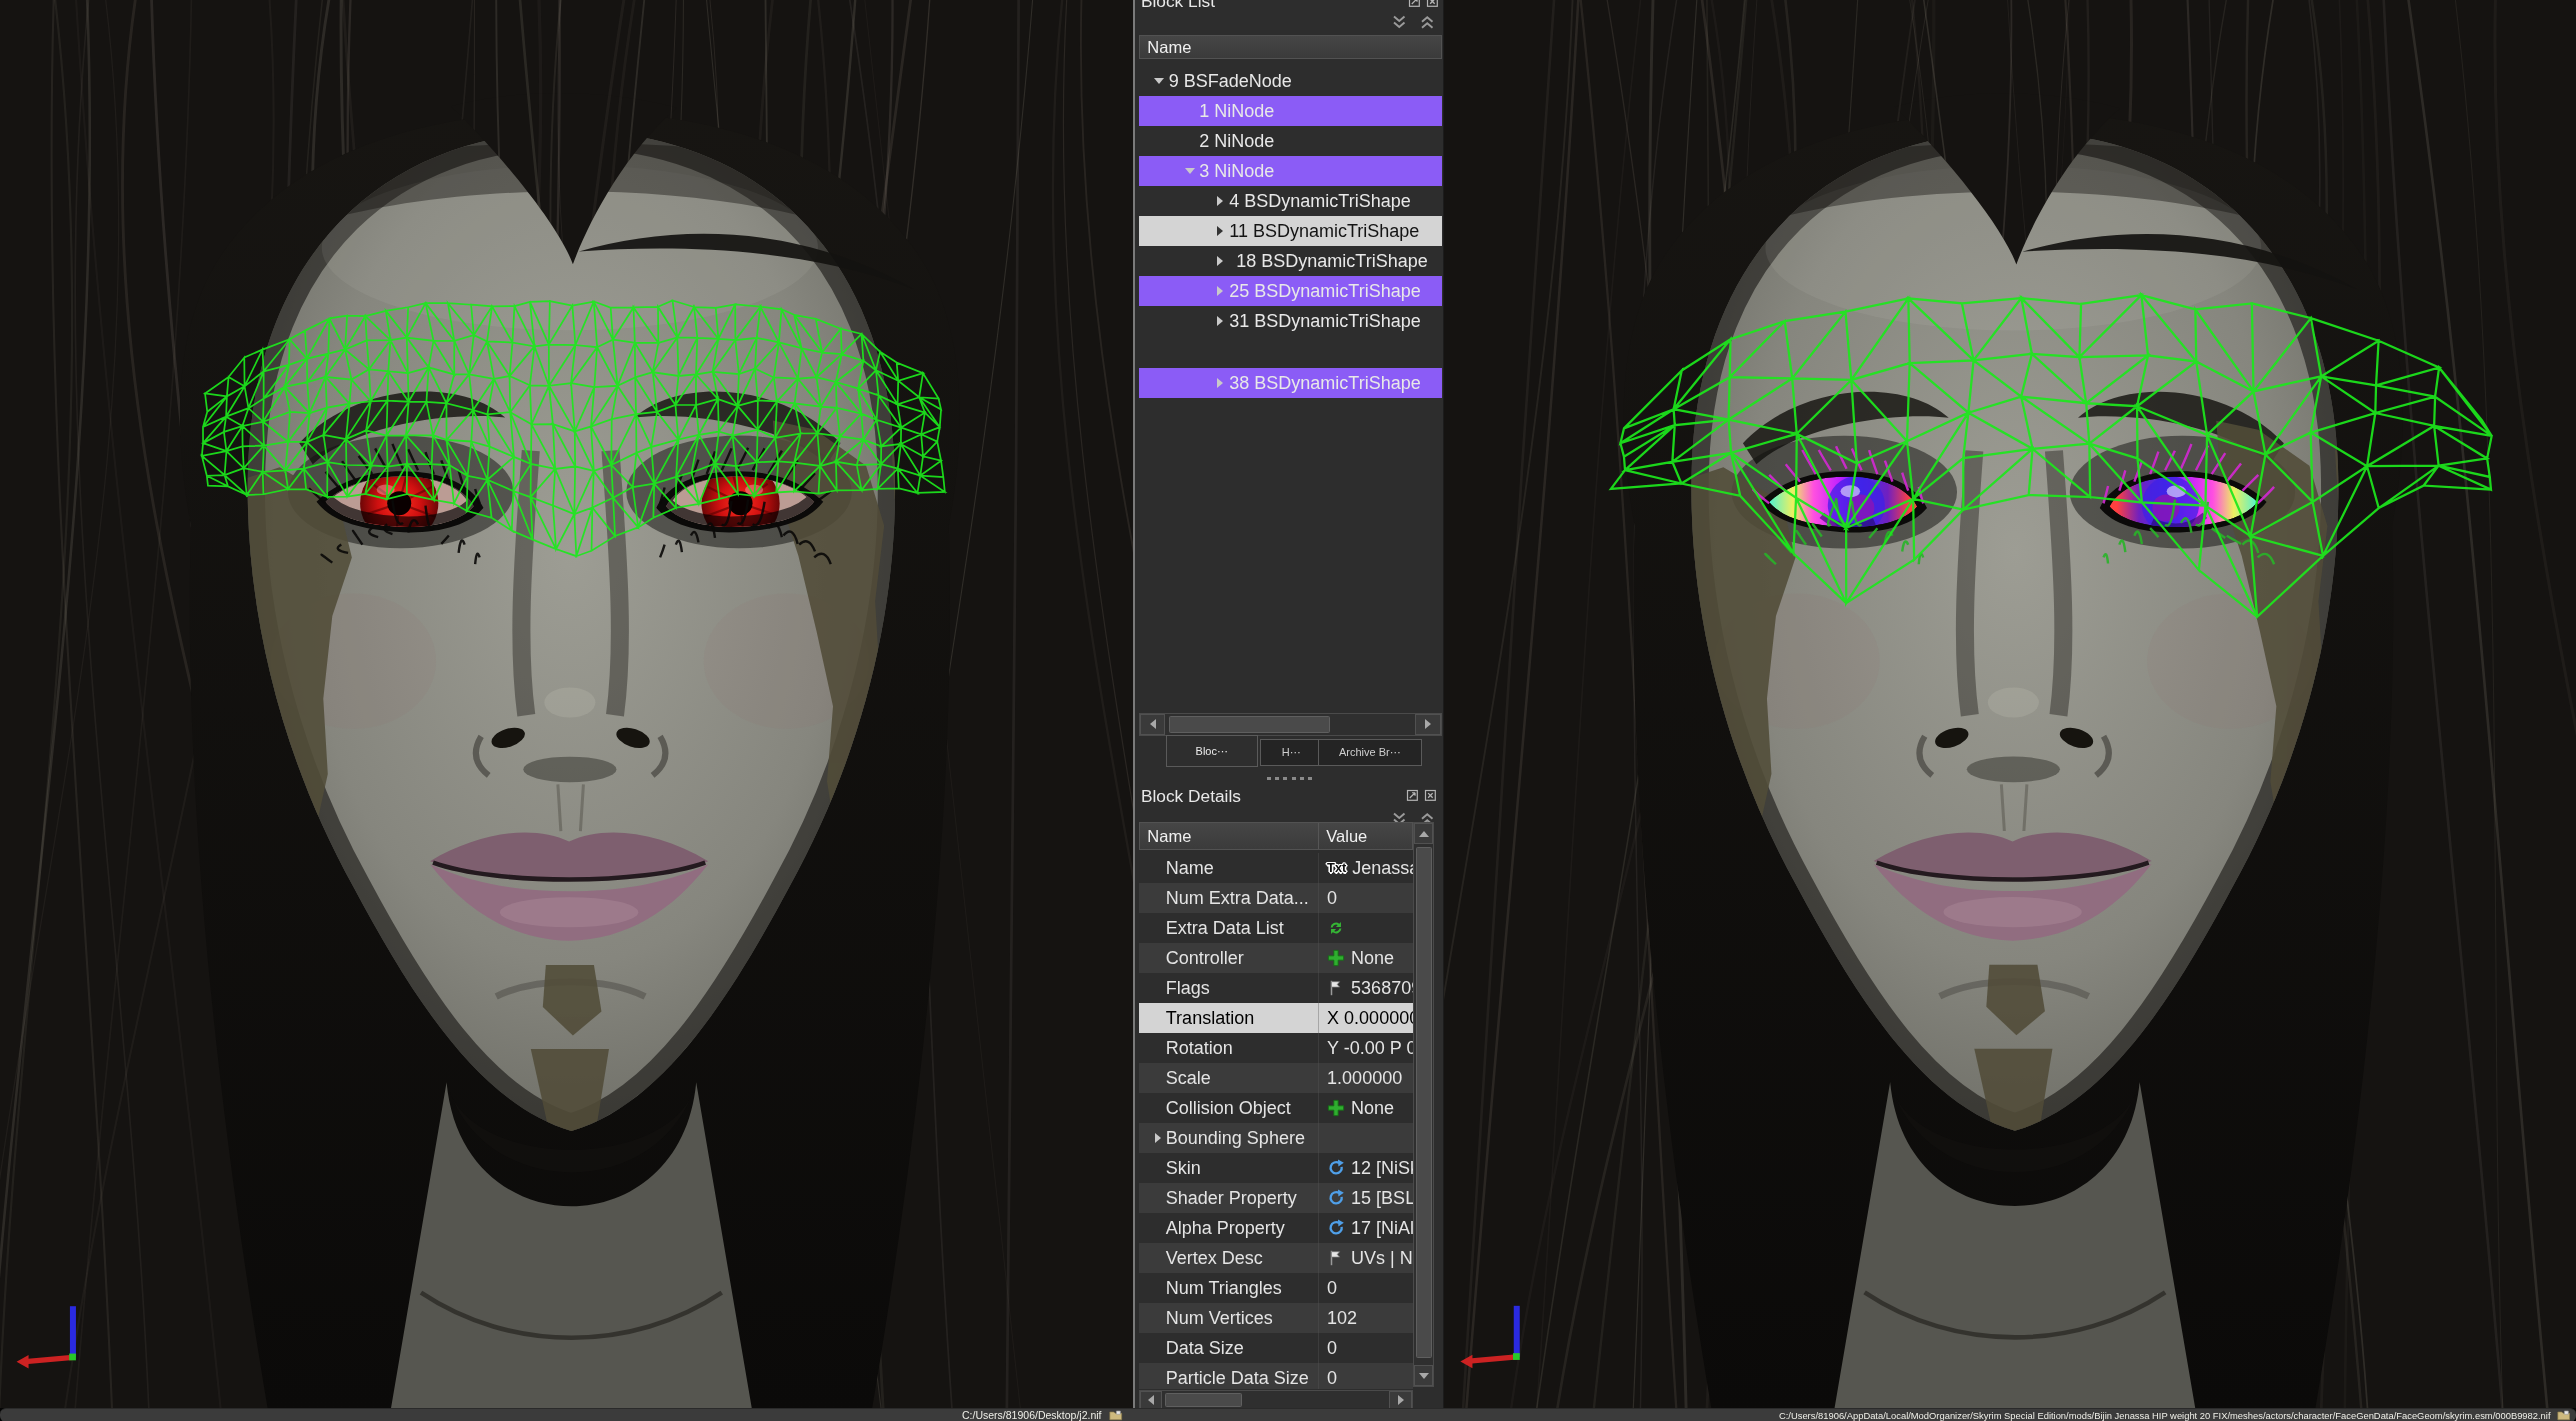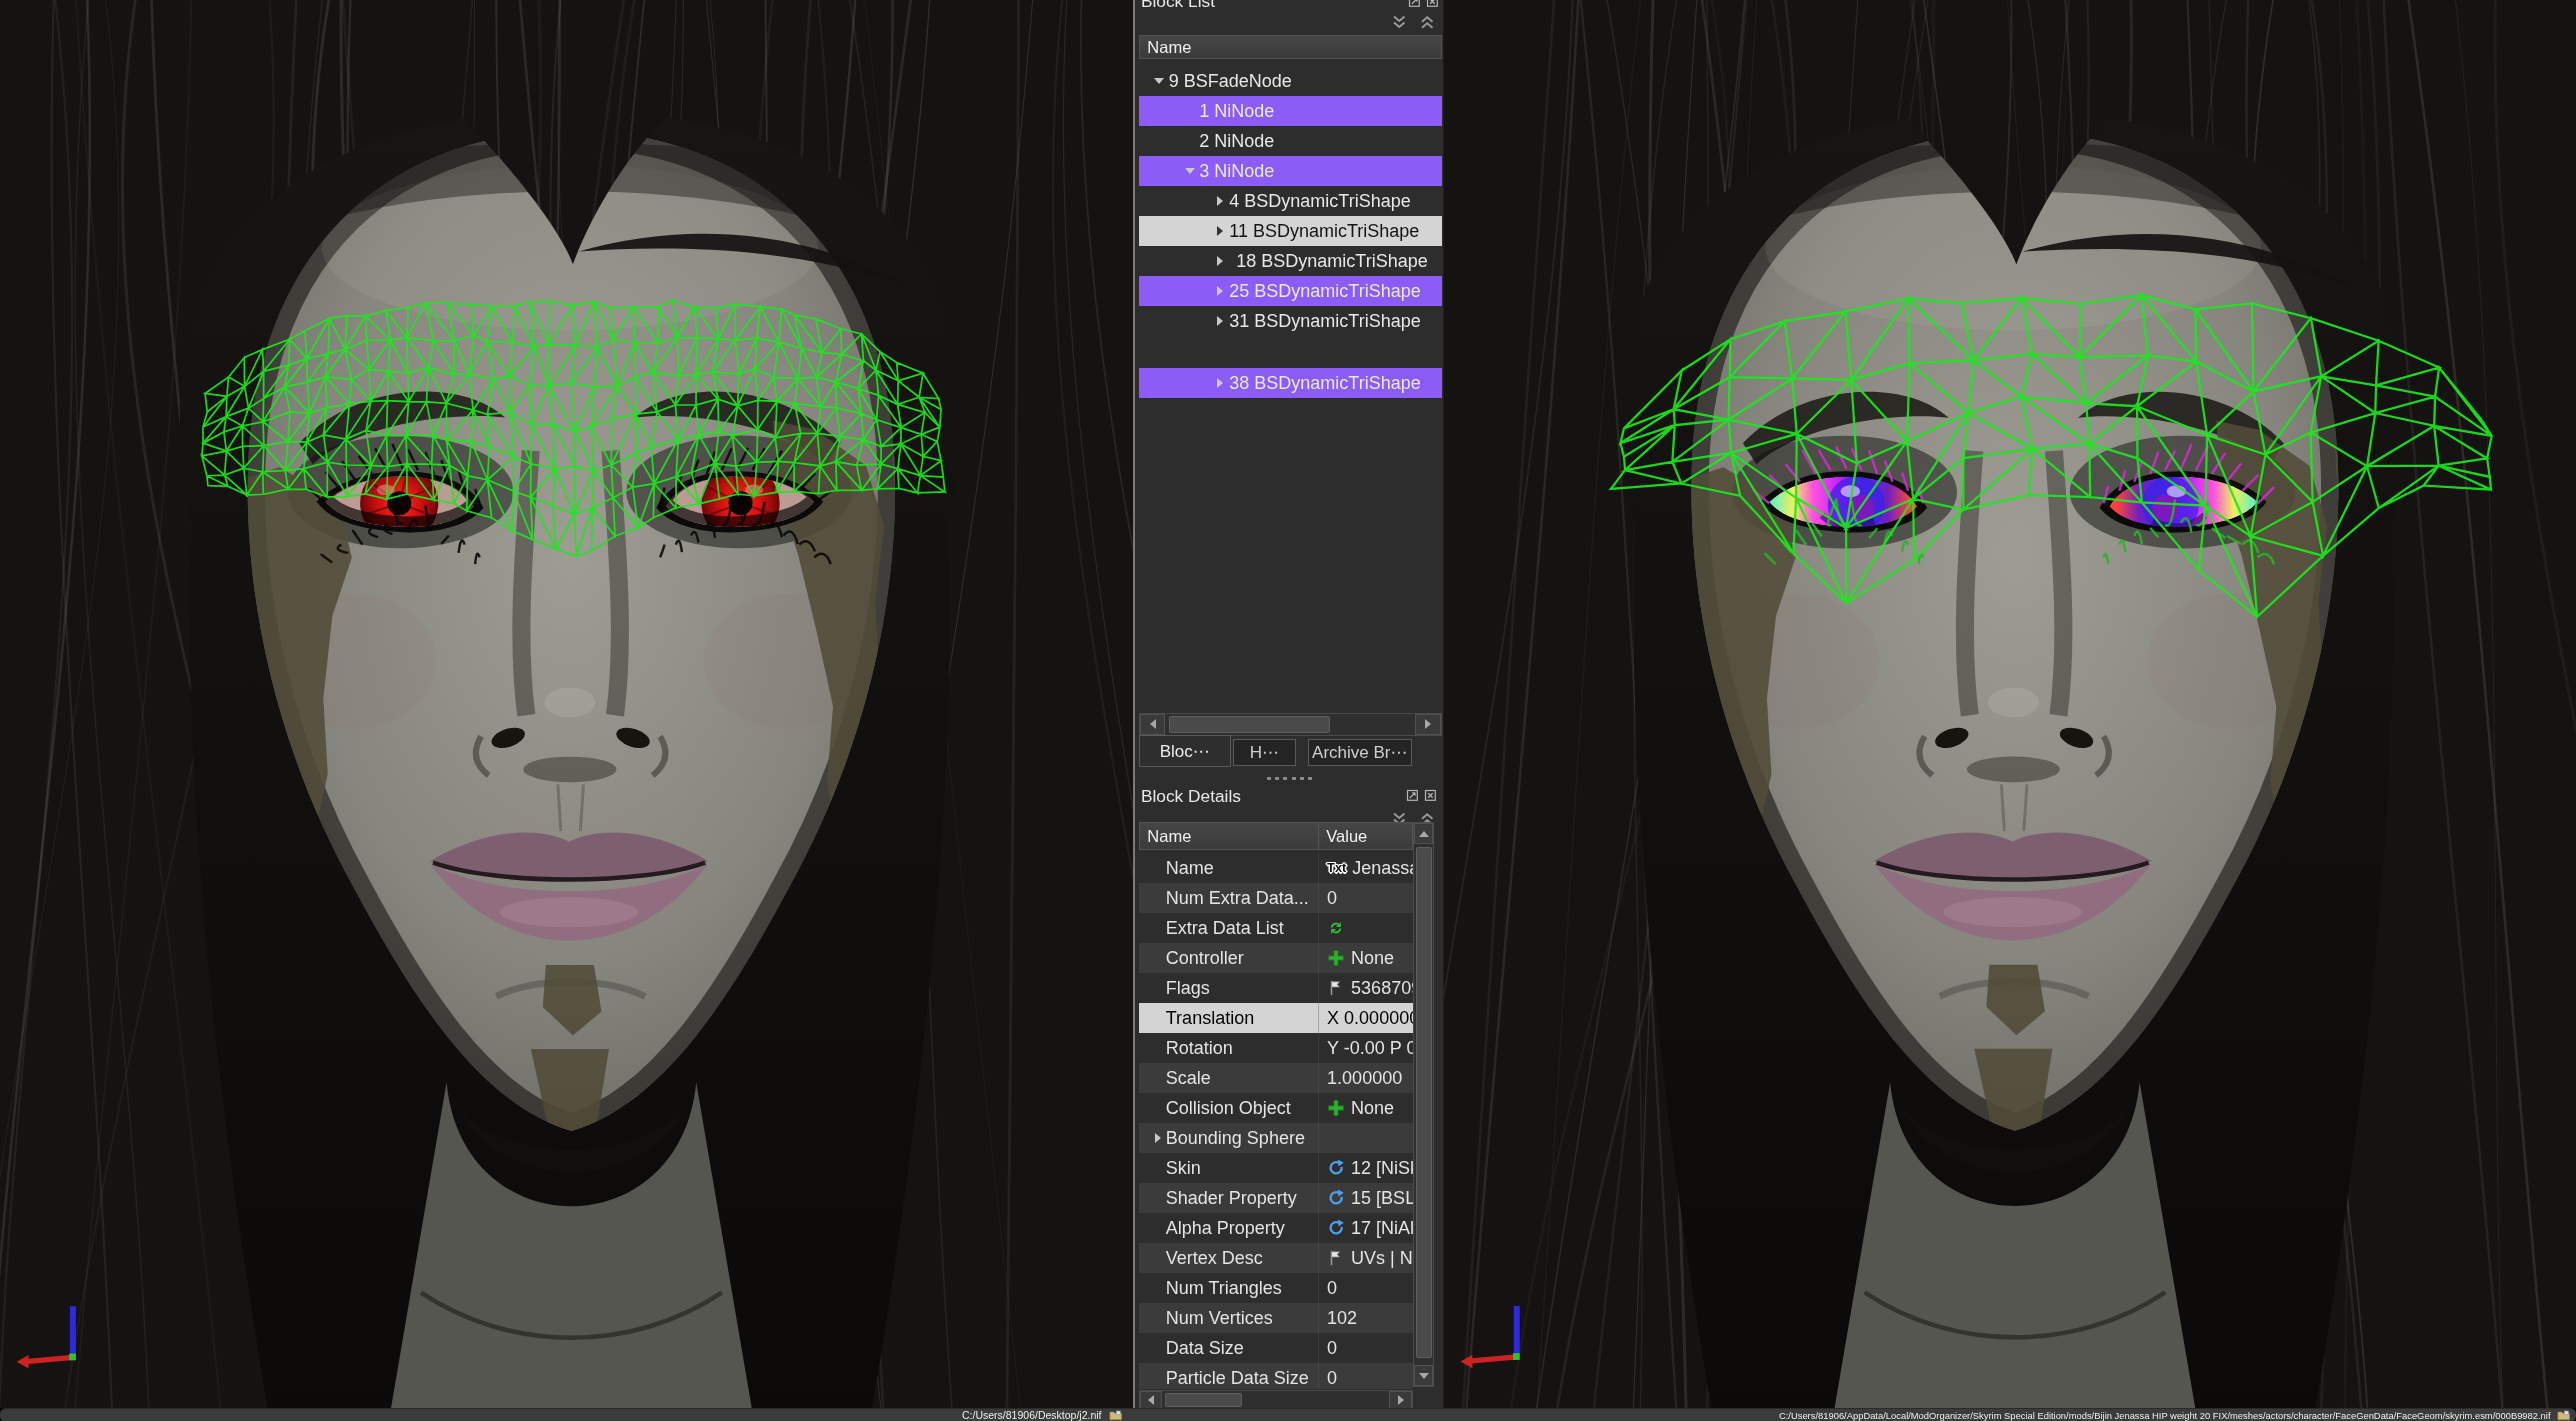--- a/index.html
+++ b/index.html
@@ -41,21 +41,21 @@
   .tri-u{width:0;height:0;border-left:5.3px solid transparent;border-right:5.3px solid transparent;border-bottom:6.8px solid #a8a8a8;}
   .tri-d{width:0;height:0;border-left:5.3px solid transparent;border-right:5.3px solid transparent;border-top:6.8px solid #a8a8a8;}
   .hthumb{position:absolute;top:1.5px;bottom:1.5px;background:#4a4a4a;border:0.8px solid #5f5f5f;box-sizing:border-box;border-radius:1.5px;}
   .vscroll{position:absolute;width:21px;background:#2f2f2f;border:0.8px solid #4a4a4a;box-sizing:border-box;}
   .vbtn{position:absolute;left:0;width:100%;height:21px;background:#3a3a3a;border:0.8px solid #515151;box-sizing:border-box;display:flex;align-items:center;justify-content:center;}
   .vthumb{position:absolute;left:1.5px;right:1.5px;background:#4a4a4a;border:0.8px solid #5f5f5f;box-sizing:border-box;border-radius:1.5px;}
 
   
   .tabs{position:absolute;left:3.8px;top:735px;width:303px;height:36px;}
   .tab{position:absolute;box-sizing:border-box;border:0.8px solid #5a5a5a;background:#242424;color:#cfcfcf;
-       font-size:17px;display:flex;align-items:center;justify-content:center;white-space:nowrap;top:3.8px;height:27px;}
+       font-size:11px;display:flex;align-items:center;justify-content:center;white-space:nowrap;top:3.8px;height:27px;margin-left:27px;}
   .tab.active{top:0;height:32px;background:#2e2e2e;color:#ececec;}
   .splitdots{position:absolute;top:777px;left:113px;width:83px;display:flex;gap:4.5px;justify-content:center;}
   .splitdots b{width:3.8px;height:3px;background:#8a8a8a;display:block;}
 
   
   .drow{height:30px;display:flex;align-items:center;font-size:18px;white-space:nowrap;overflow:hidden;}
   .drow.alt{background:#3b3b3b;}
   .drow.sel{background:#d4d4d4;color:#000000;justify-content:flex-end;}
   .dname{width:179px;flex:none;display:flex;align-items:center;overflow:hidden;}
   .dname .lbl{padding-left:0px;}
@@ -440,21 +440,21 @@
         </div>
       <div class="hthumb" style="left:29px;width:161px;"></div>
       <div class="sbtn r">
           <i class="tri-r"></i>
         </div>
     </div>
 
     <div class="tabs" id="tabbar">
         <div class="tab active" style="left: 0px; width: 92px;">Bloc⋯</div>
         <div class="tab" style="left: 94px; width: 63px;">H⋯</div>
-        <div class="tab" style="left: 169px; width: 104px;">Archive Br⋯</div>
+        <div class="tab" style="left: 152px; width: 104px;">Archive Br⋯</div>
       </div>
     <div class="splitdots">
         <b></b>
         <b></b>
         <b></b>
         <b></b>
         <b></b>
         <b></b>
       </div>
 

